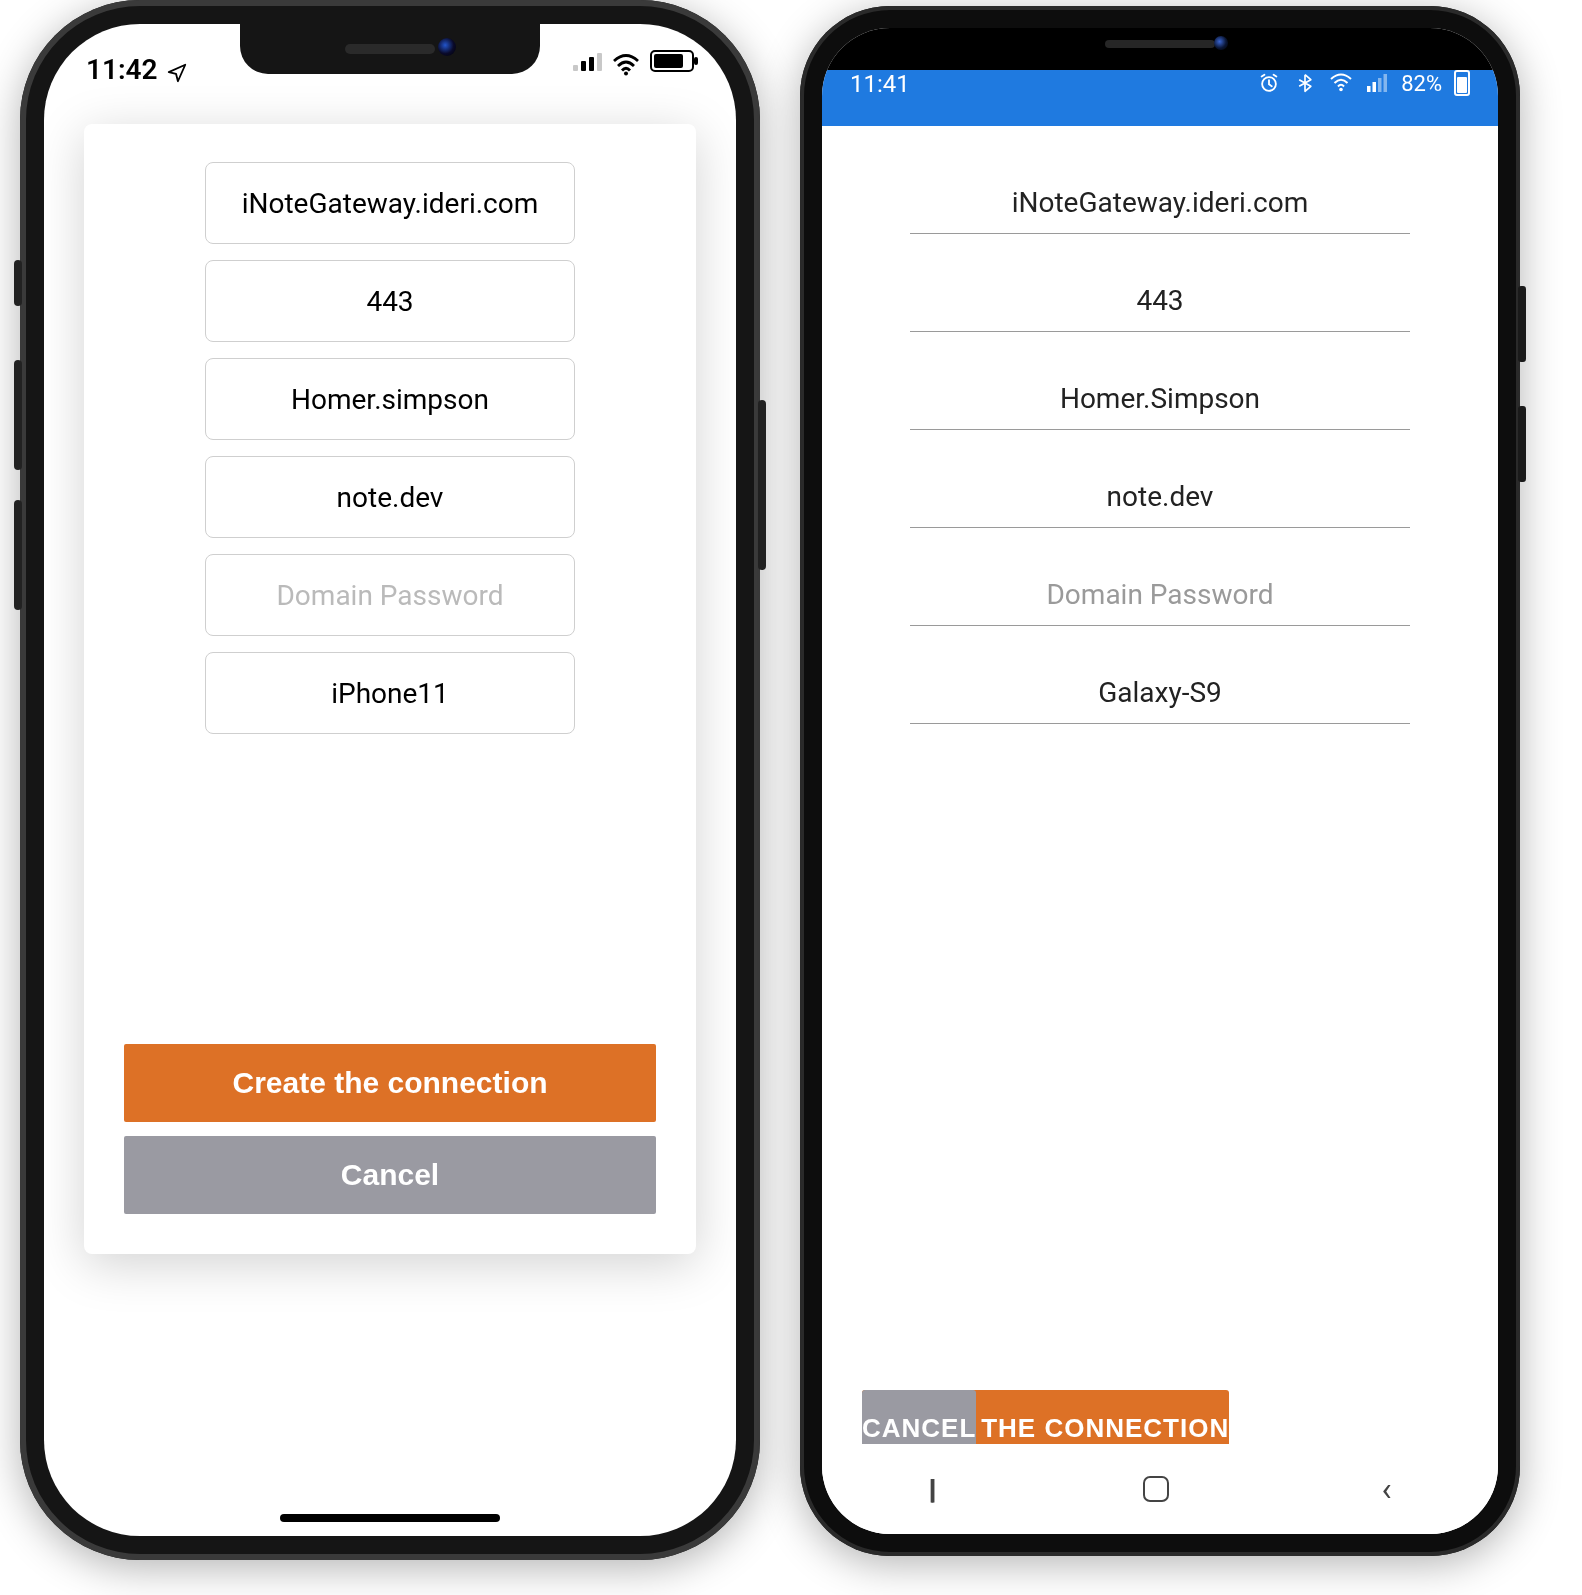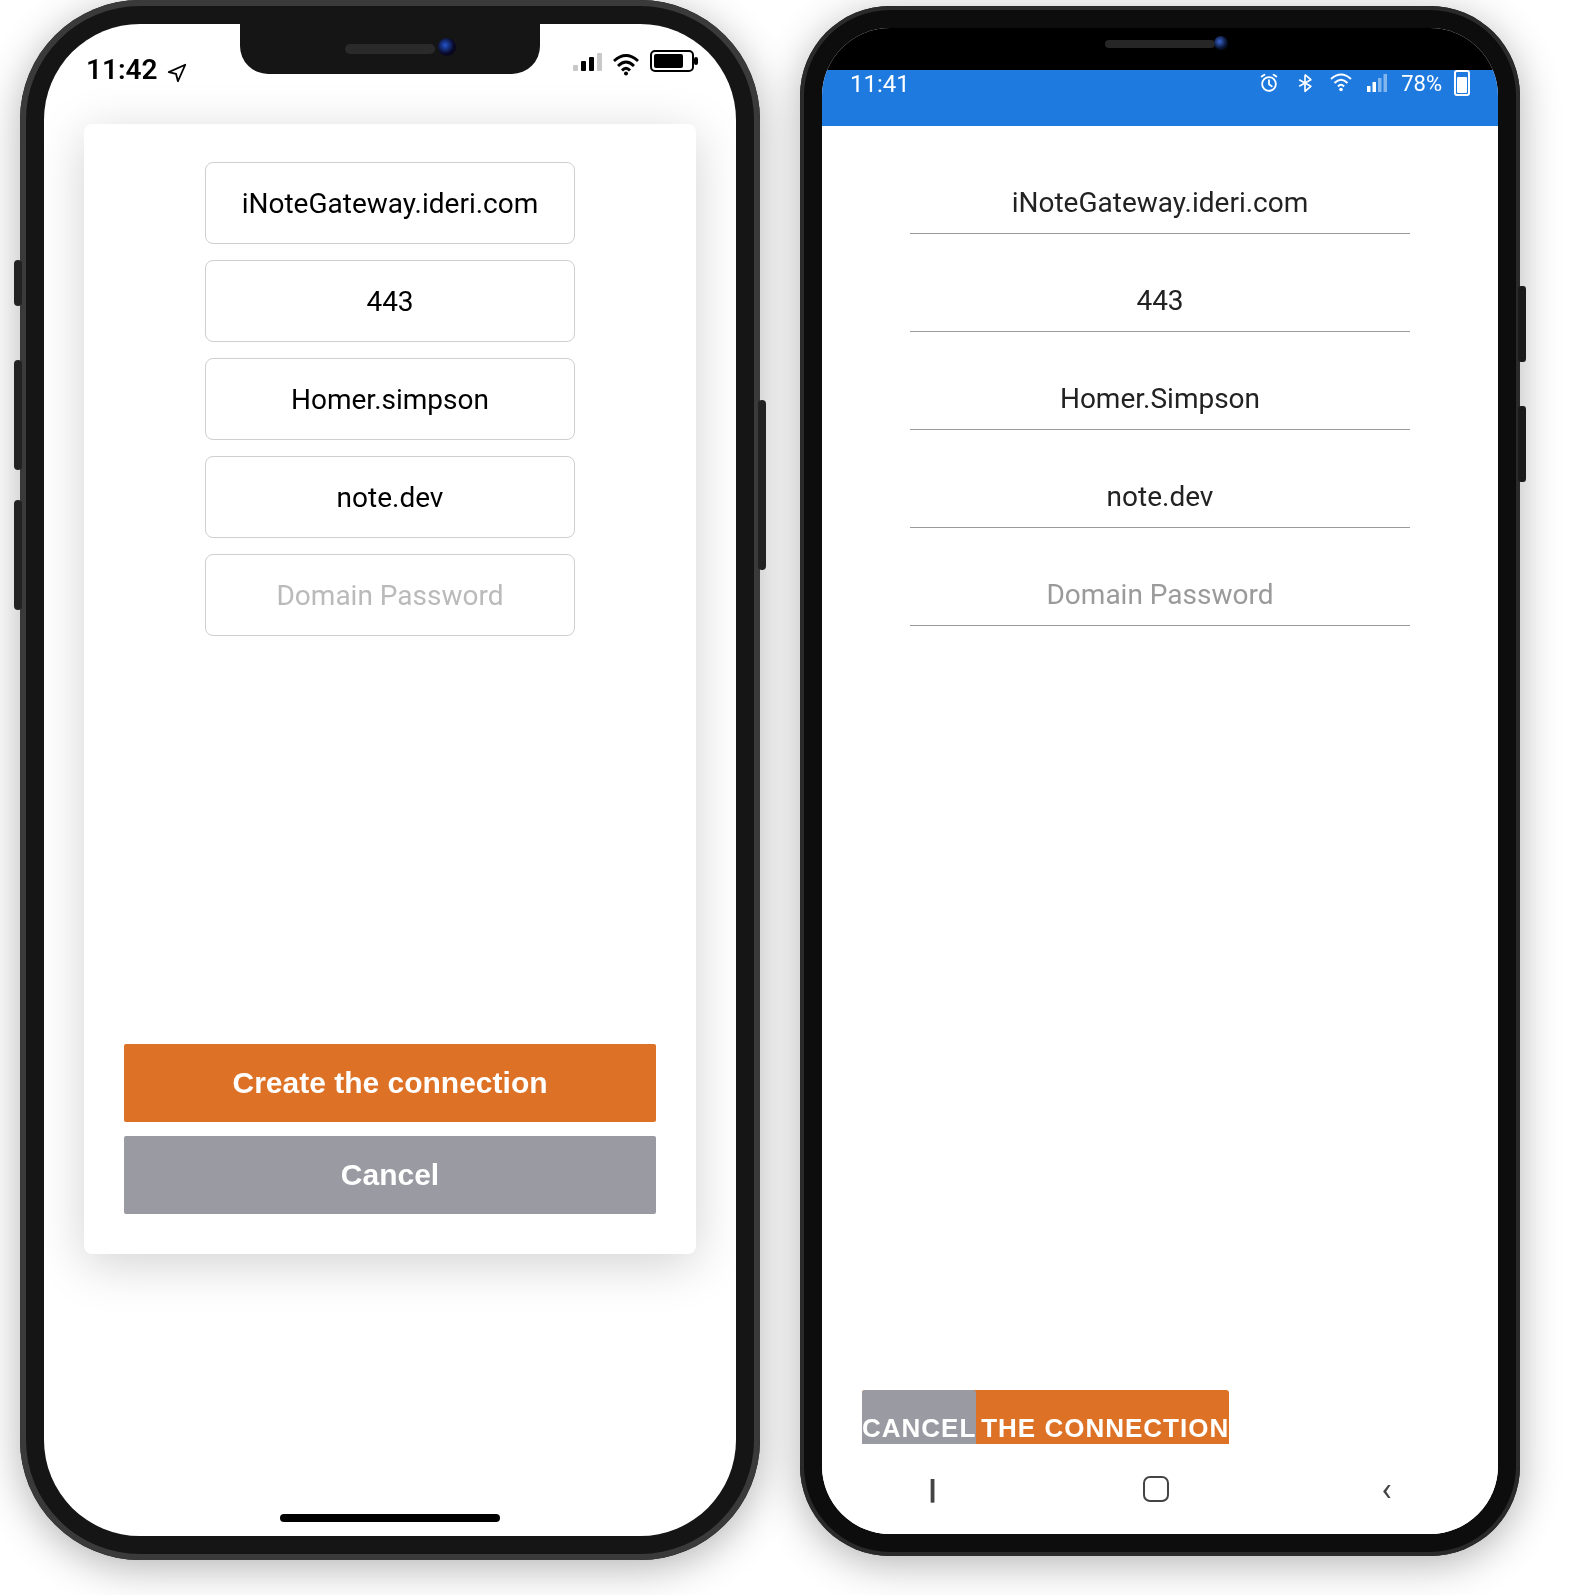--- a/index.html
+++ b/index.html
@@ -143,20 +143,21 @@
       </div>
     </div>
 
     <div class="ios-card">
       <div class="ios-fields">
         <div class="ios-input">iNoteGateway.ideri.com</div>
         <div class="ios-input">443</div>
         <div class="ios-input">Homer.simpson</div>
         <div class="ios-input">note.dev</div>
         <div class="ios-input placeholder">Domain Password</div>
+        <div class="ios-input">iPhone11</div>
       </div>
       <div class="ios-btns">
         <button class="ios-btn primary">Create the connection</button>
         <button class="ios-btn secondary">Cancel</button>
       </div>
     </div>
 
     <div class="home-indicator"></div>
   </div>
 </div>
@@ -193,34 +194,35 @@
               </svg>
         </span>
         <span class="a-icon">
           <svg viewBox="0 0 22 20" width="22" height="20">
                 <rect x="1" y="13" width="3.5" height="6" fill="#fff"></rect>
                 <rect x="6.5" y="9" width="3.5" height="10" fill="#fff"></rect>
                 <rect x="12" y="5" width="3.5" height="14" fill="#fff" opacity="0.45"></rect>
                 <rect x="17.5" y="1" width="3.5" height="18" fill="#fff" opacity="0.45"></rect>
               </svg>
         </span>
-        <span>78%</span>
+        <span>82%</span>
         <span class="bat-and">
               <span class="fill"></span>
             </span>
       </div>
     </div>
 
     <div class="android-content">
       <div class="android-fields">
         <div class="android-input">iNoteGateway.ideri.com</div>
         <div class="android-input">443</div>
         <div class="android-input">Homer.Simpson</div>
         <div class="android-input">note.dev</div>
         <div class="android-input placeholder">Domain Password</div>
+        <div class="android-input">Galaxy-S9</div>
       </div>
       <div class="android-btns">
         <button class="android-btn primary">CREATE THE CONNECTION</button>
         <button class="android-btn secondary">CANCEL</button>
       </div>
     </div>
 
     <div class="android-nav">
       <span class="nav-item nav-recent">|||</span>
       <span class="nav-item nav-home"></span>

